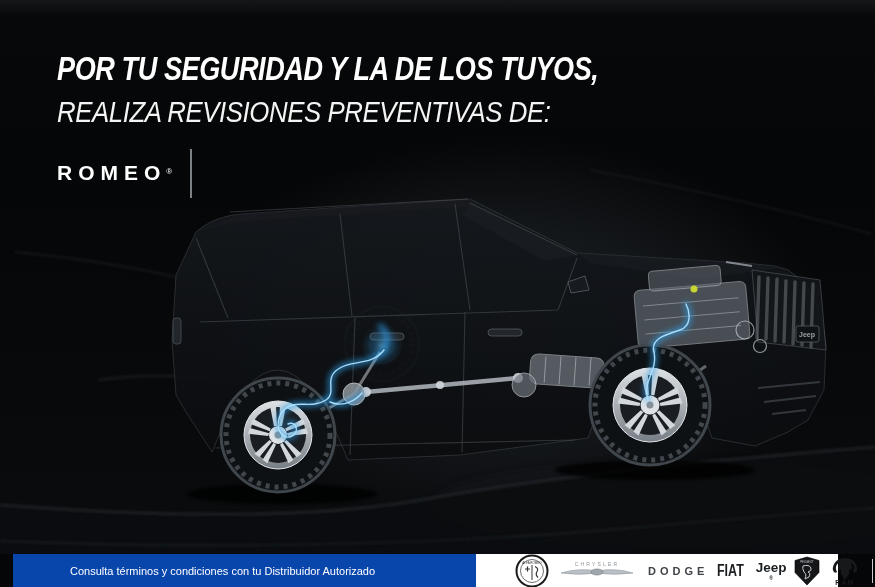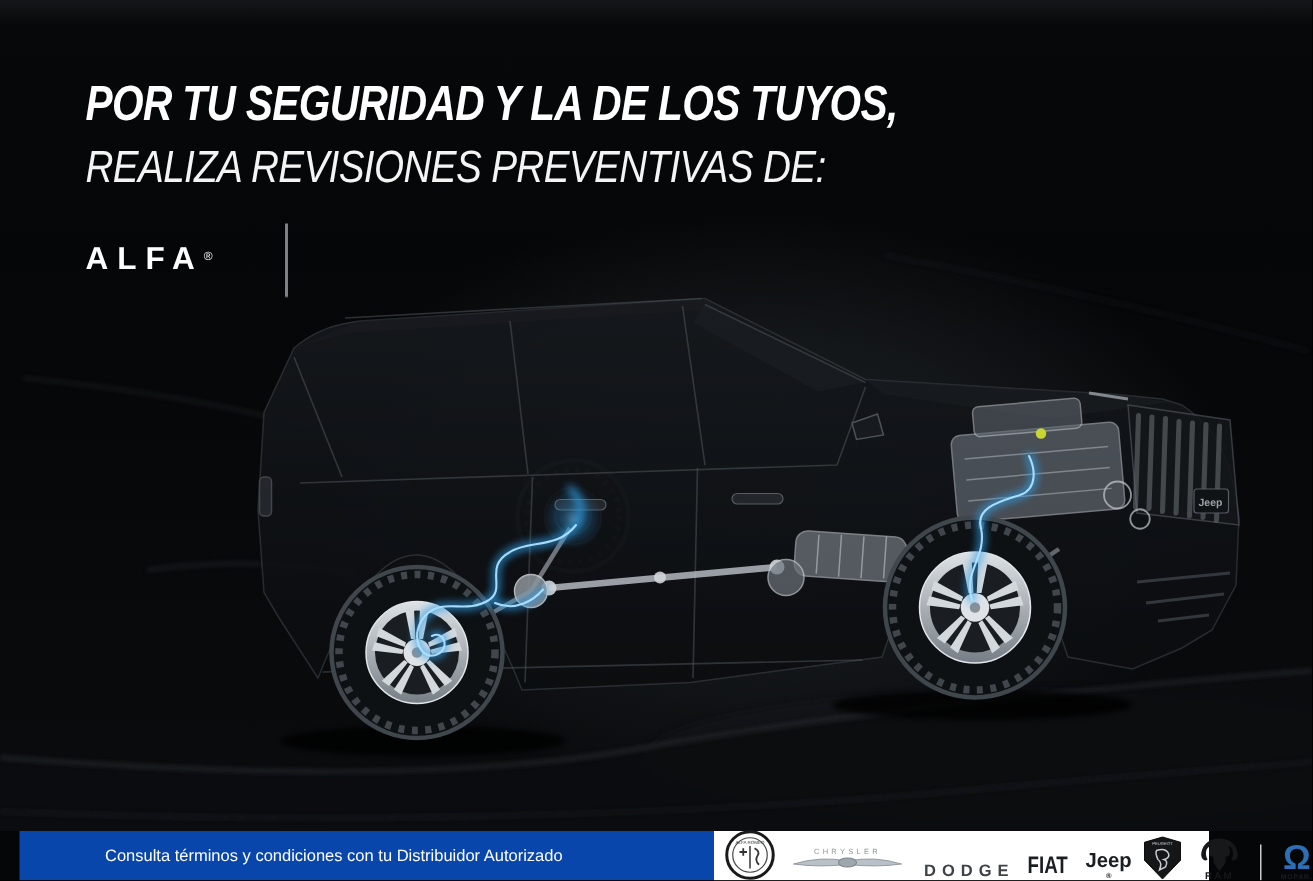--- a/index.html
+++ b/index.html
@@ -19,21 +19,21 @@
   .mopar-word{font-size:21px;font-weight:700;letter-spacing:6px;}
   .mopar-reg{font-size:8px;vertical-align:6px;}
   .divider-v{position:absolute;left:190px;top:149px;width:2px;height:49px;background:#9aa0a6;opacity:.8;}
   .checklist{position:absolute;left:206px;top:146px;color:#fff;}
   .checklist .item{display:block;font-size:21.5px;font-weight:700;line-height:29px;
                    transform:scaleX(.93);transform-origin:left;white-space:nowrap;}
   .footer{position:absolute;left:13px;top:554px;width:875px;height:33px;display:flex;}
   .footer-blue{width:463px;height:33px;background:#0846AC;position:relative;}
   .footer-blue .disclaimer{position:absolute;left:57px;top:50%;transform:translateY(-50%);
                            color:#fff;font-size:11px;white-space:nowrap;}
-  .footer-white{width:330px;height:33px;background:#ffffff;display:flex;align-items:flex-end;}
+  .footer-white{width:330px;height:33px;background:#ffffff;display:flex;align-items:center;padding-left:32px;}
   .logo{flex:none;display:flex;flex-direction:column;align-items:center;justify-content:center;color:#1f2326;}
   .dodge-word{margin-left:13px;font-size:11px;font-weight:800;letter-spacing:4px;color:#3f4347;}
   .fiat-word{margin-left:9px;font-size:16px;font-weight:800;letter-spacing:0px;color:#1b1e21;
              transform:scaleX(.78);transform-origin:left;}
   .jeep-word{margin-left:4px;font-size:13.5px;font-weight:800;color:#1b1e21;}
   .jeep-word sup{font-size:5px;}
   .footer-divider{flex:none;width:1px;height:24px;background:#c9cbcd;margin-left:10px;}
   .mopar-logo{margin-left:8px;width:30px;}
   .mopar-omega{font-size:23px;line-height:19px;font-weight:700;color:#2C6FB5;}
   .mopar-small{font-size:4.5px;font-weight:700;letter-spacing:.6px;color:#1b1e21;margin-top:1px;}
@@ -211,21 +211,21 @@
         </g>
       </g>
     </svg>
 
     <div class="headline">
       <span class="l1">POR TU SEGURIDAD Y LA DE LOS TUYOS,</span>
       <span class="l2">REALIZA REVISIONES PREVENTIVAS DE:</span>
     </div>
 
     <div class="mopar-block">
-      <span class="mopar-word">ALFA</span><span class="mopar-reg">®</span>
+      <span class="mopar-word">ROMEO</span><span class="mopar-reg">®</span>
     </div>
     <div class="divider-v"></div>
   </div>
 
   <div class="footer">
     <div class="footer-blue">
       <span class="disclaimer">Consulta términos y condiciones con tu Distribuidor Autorizado</span>
     </div>
     <div class="footer-white">
 

